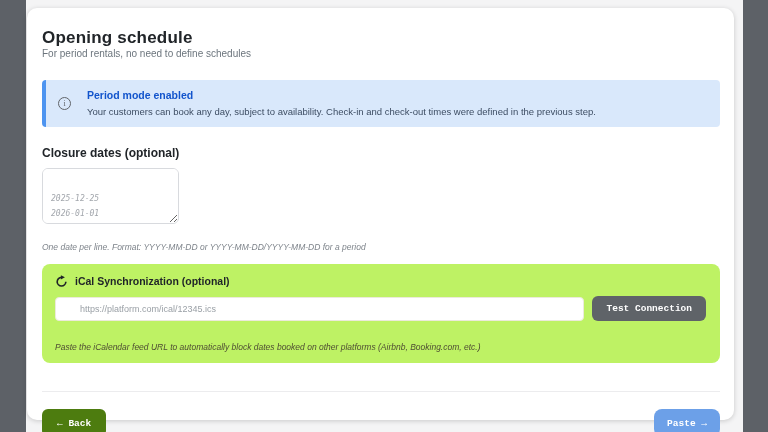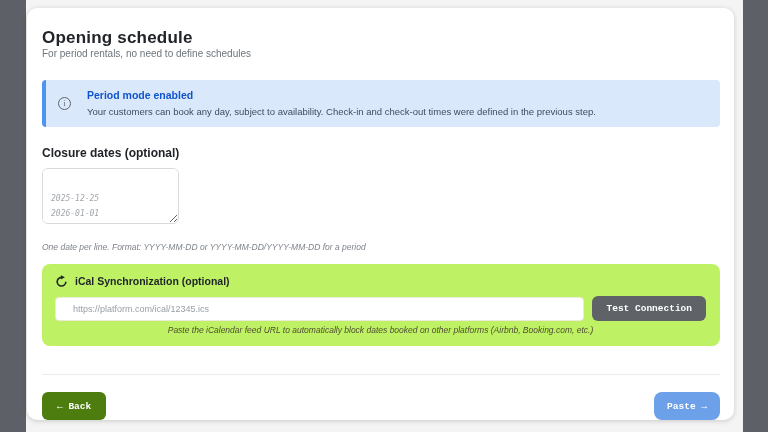--- a/index.html
+++ b/index.html
@@ -83,41 +83,41 @@
     padding: 10px 14px 11px 13px;
   }
   .ical-header { display: flex; align-items: center; }
   .sync-icon { width: 13px; height: 13px; margin-right: 7px; display: inline-block; }
   .ical-title { font-size: 10.5px; font-weight: bold; color: #1f2328; }
   .ical-row { display: flex; align-items: center; margin-top: 9px; }
   .ical-input {
     flex: 1; height: 24px;
     border: 1px solid #eceadb; border-radius: 4px;
     background: #fff;
-    padding: 0 17px;
+    padding: 0 24px;
     font-family: "Liberation Sans", sans-serif;
     font-size: 9px; color: #3c4043;
     outline: none;
   }
   .ical-input::placeholder { color: #9aa0a6; }
   .btn {
     border: none; cursor: pointer;
     font-family: Liberation Mono, monospace;
     font-weight: bold; color: #ffffff;
     display: inline-flex; align-items: center; justify-content: center;
   }
   .test-btn {
     margin-left: 8px;
     height: 25px; padding: 0 14px;
     background: #5f6368; border-radius: 6px;
     font-size: 9.5px;
   }
   .ical-hint {
-    margin-top: 4px;
-    font-size: 8.5px; font-style: italic; color: #4f4e33; text-align: center;
+    margin-top: 21px;
+    font-size: 8.5px; font-style: italic; color: #4f4e33;
   }
 
   .divider {
     margin-top: 28px;
     border: none; border-top: 1px solid #ececee;
   }
   .footer-row {
     margin-top: 17px;
     display: flex; justify-content: space-between; align-items: center;
   }

